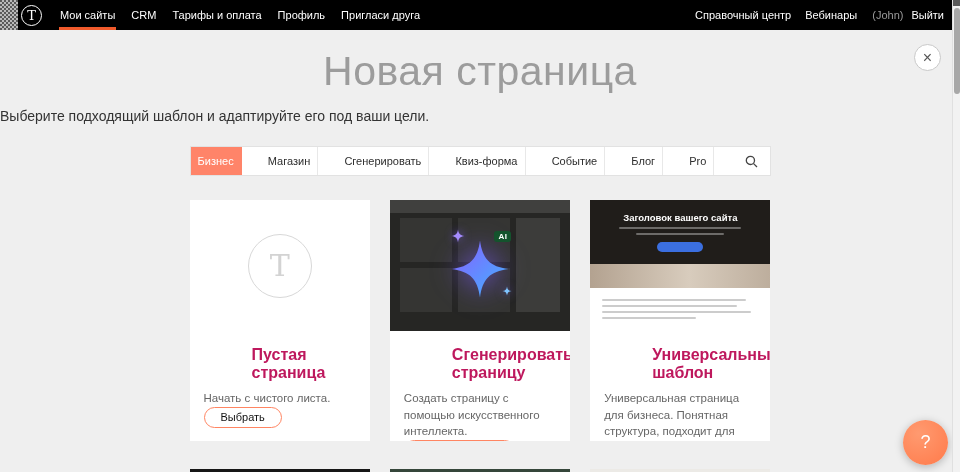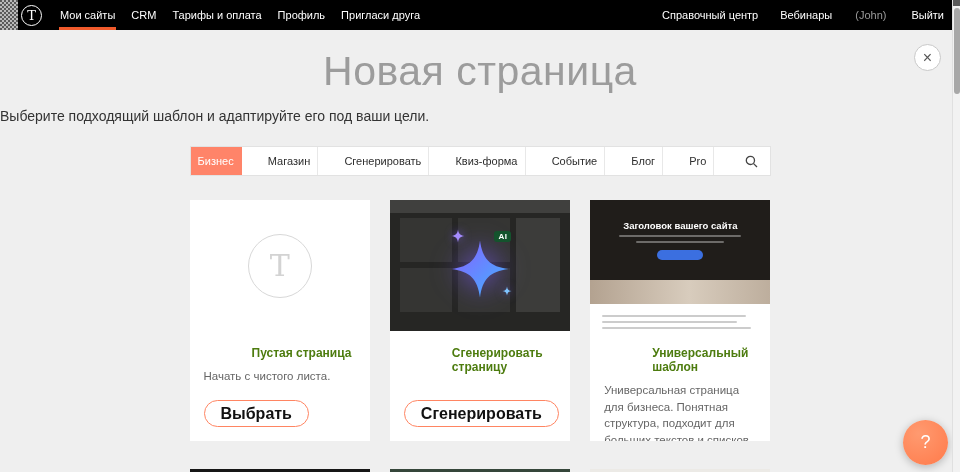--- a/index.html
+++ b/index.html
@@ -31,24 +31,24 @@
   }
   .nav-left{ display:flex; height:100%; align-items:center; margin-left:10px; }
   .nav-item{
     padding:0 8px; height:100%; display:flex; align-items:center;
     position:relative; cursor:pointer; white-space:nowrap;
   }
   .nav-item.active::after{
     content:""; position:absolute; left:7px; right:7px; bottom:0; height:3px;
     background:#f05a2b;
   }
-  .nav-right{ margin-left:auto; display:flex; align-items:center; height:100%; margin-right:16px;gap:8px; }
+  .nav-right{ margin-left:auto; display:flex; align-items:center; height:100%; margin-right:16px; }
   .nav-right .nav-item{ padding:0 7px; }
   .user-label{ color:#9a9a9a; margin-left:8px; cursor:default; }
-  .logout-label{ margin-left:17px; cursor:pointer; }
+  .logout-label{ margin-left:8px; cursor:pointer; }
 
   
   .close-btn{
     position:absolute; top:44px; right:19px; width:27px; height:27px;
     border-radius:50%; background:#fff; border:1px solid #c9c9c9;
     color:#555; font-size:16px; line-height:1;
     display:flex; align-items:center; justify-content:center; cursor:pointer; z-index:30;
   }
   .page-title{
     margin-top:48px; text-align:center;
@@ -73,27 +73,27 @@
 
   
   .grid{
     width:581px; margin:24px auto 0;
     display:grid; grid-template-columns:repeat(3,1fr);
     column-gap:20px; row-gap:28px;
   }
   .card{ background:#fff; height:241px; display:flex; flex-direction:column; overflow:hidden; }
   .thumb{ height:131px; flex:none; position:relative; overflow:hidden; }
   .card-body{ flex:1; display:flex; flex-direction:column; padding:15px 14px 14px; }
-  .card-title{ font-size:12px; font-weight:bold; color:#4d7c0f;padding-left:48px; }
+  .card-title{ font-size:16px; font-weight:bold; color:#be185d;padding-left:48px; }
   .card-desc{ font-size:11.5px; color:#666; line-height:1.45; margin-top:8px; }
   .btn-row{ margin-top:auto; display:flex; gap:7px; }
   .btn{
-    font-family:inherit; font-size:16px; color:#111; background:#fff;
+    font-family:inherit; font-size:11px; color:#111; background:#fff;
     border:1px solid #ff8562; border-radius:15px;
-    height:27px; padding:0 16px; cursor:pointer; white-space:nowrap;font-weight:bold;
+    height:21px; padding:0 16px; cursor:pointer; white-space:nowrap;
   }
 
   
   .blank-thumb{ display:flex; align-items:center; justify-content:center; background:#fff; }
   .tilda-circle{
     width:64px; height:64px; border:1.5px solid #d8d8d8; border-radius:50%;
     display:flex; align-items:center; justify-content:center;
   }
   .tilda-t{ font-family:"DejaVu Serif", serif; font-size:30px; color:#d3d3d3; }
 
@@ -114,21 +114,21 @@
   .sp1{ left:34%; top:22%; }
   .sp2{ left:62%; top:66%; }
   .ai-badge{
     position:absolute; left:58%; top:24%;
     background:#14532d; color:#fff; font-size:8px; font-weight:bold;
     padding:1px 4px; border-radius:3px; letter-spacing:.5px;
   }
 
   
   .uni-dark{
-    height:80px; background:#201d1a;
+    height:64px; background:#201d1a;
     display:flex; flex-direction:column; align-items:center; justify-content:center; gap:4px;
   }
   .uni-heading{ font-size:9.5px; font-weight:bold; color:#fff; }
   .uni-line{ height:2px; background:rgba(255,255,255,.35); border-radius:1px; }
   .ul1{ width:122px; } .ul2{ width:88px; }
   .uni-btn{ width:46px; height:10px; border-radius:5px; background:#3b6fe0; margin-top:3px; cursor:pointer; }
   .uni-photo{ height:24px; background:linear-gradient(90deg,#b3a290,#d8ccbd 55%,#bdae9d); }
   .uni-text{ flex:1; background:#fff; padding:7px 12px; }
   .ghost-line{ height:2px; background:#cccccc; border-radius:1px; margin:4px 0; }
   .g1{ width:92%; } .g2{ width:86%; } .g3{ width:95%; } .g4{ width:60%; }
@@ -269,20 +269,21 @@
       <svg class="ai-sparkle-sm sp1" width="14" height="14" viewBox="0 0 100 100">
         <path d="M50 4 C54 34 66 46 96 50 C66 54 54 66 50 96 C46 66 34 54 4 50 C34 46 46 34 50 4 Z" fill="#a58cff"></path>
       </svg>
       <svg class="ai-sparkle-sm sp2" width="10" height="10" viewBox="0 0 100 100">
         <path d="M50 4 C54 34 66 46 96 50 C66 54 54 66 50 96 C46 66 34 54 4 50 C34 46 46 34 50 4 Z" fill="#7fc4ff"></path>
       </svg>
       <span class="ai-badge">AI</span>
     </div>
     <div class="card-body">
       <div class="card-title">Сгенерировать страницу</div>
+      <div class="card-desc">Создать страницу с помощью искусственного интеллекта.</div>
       <div class="btn-row">
         <button class="btn">Сгенерировать</button>
       </div>
     </div>
   </div>
 
   <div class="card">
     <div class="thumb">
       <div class="uni-dark">
         <div class="uni-heading">Заголовок вашего сайта</div>

